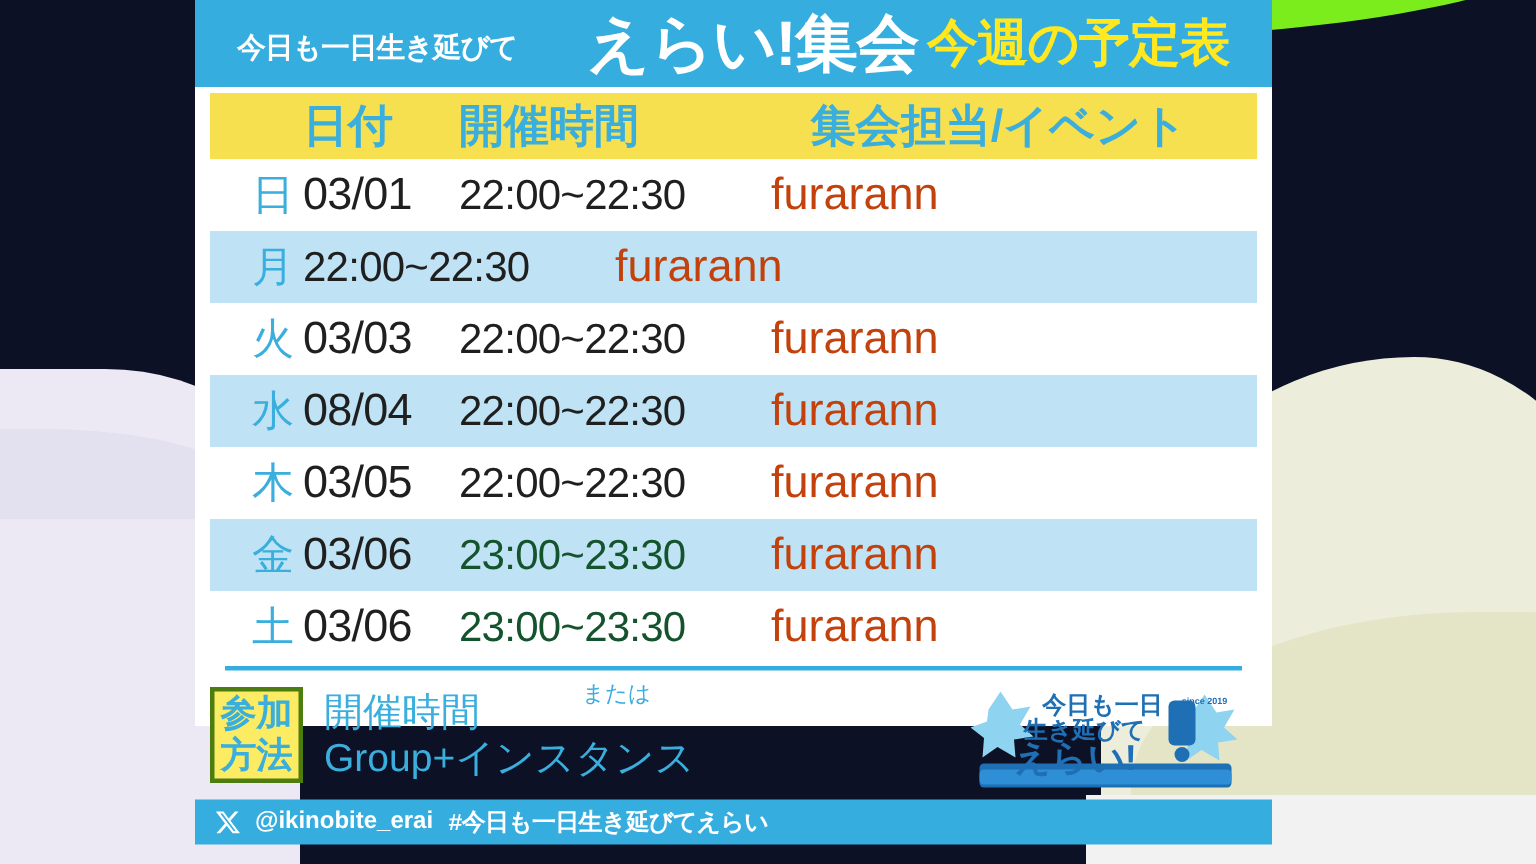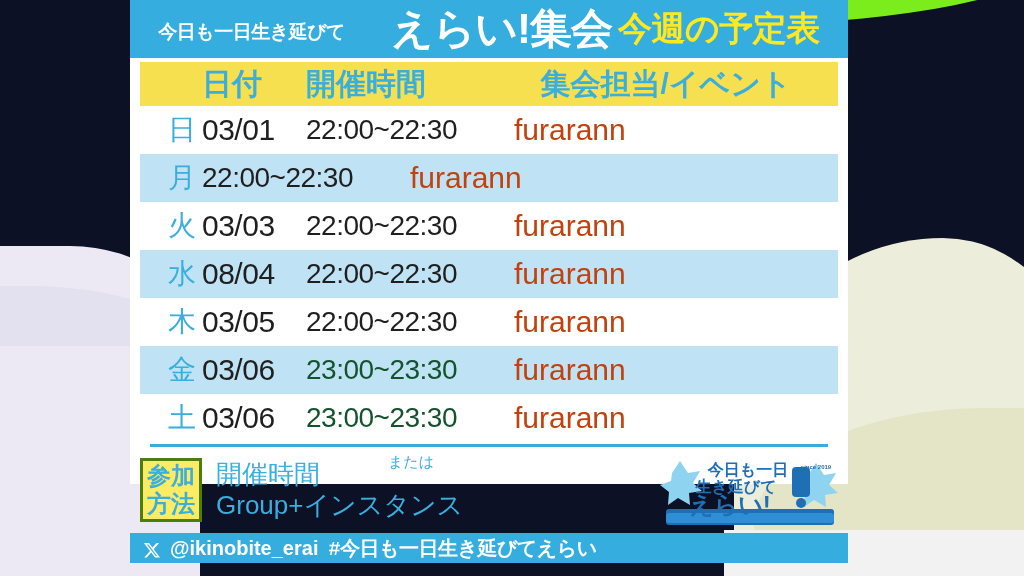--- a/index.html
+++ b/index.html
@@ -220,35 +220,35 @@
   .join-suffix {
     position: absolute;
     left: 382px; top: 22px;
     color: #3aaedd;
     font-size: 27px;
   }
 
   
   .logo {
     position: absolute;
-    right: 8px; bottom: 2px;
+    right: 21px; bottom: 2px;
     width: 180px; height: 78px;
   }
   .logo svg { width: 100%; height: 100%; }
 
   
   .social {
     flex: 0 0 30px;
     background: #35addf;
     display: flex;
     align-items: center;
     gap: 10px;
     padding: 0 14px;
     color: #ffffff;
-    font-size: 20px;
+    font-size: 16px;
     font-weight: bold;
   }
   .x-icon { width: 16px; height: 16px; display: inline-block; }
   .x-icon svg { width: 16px; height: 16px; fill: #ffffff; }
   .handle { letter-spacing: 0px; }
   .hashtag { letter-spacing: -0.5px; font-family: Liberation Mono, monospace; }
 </style>
 </head>
 <body>
 

